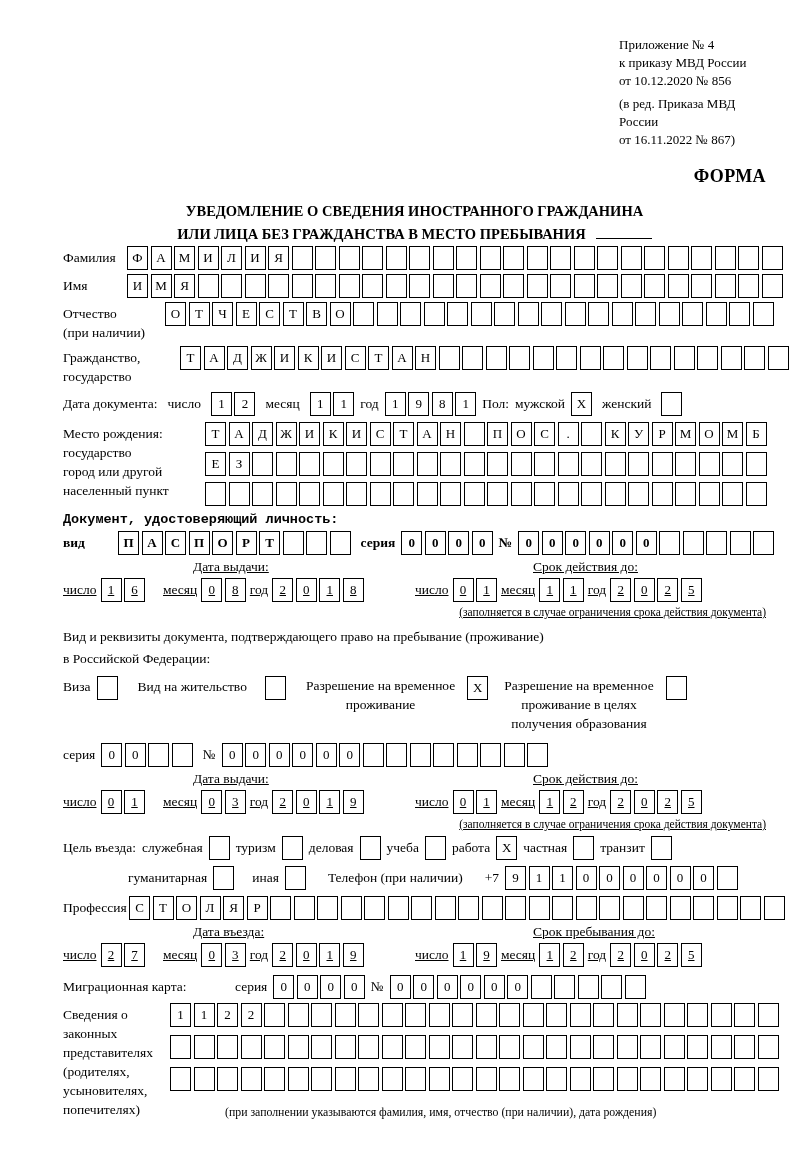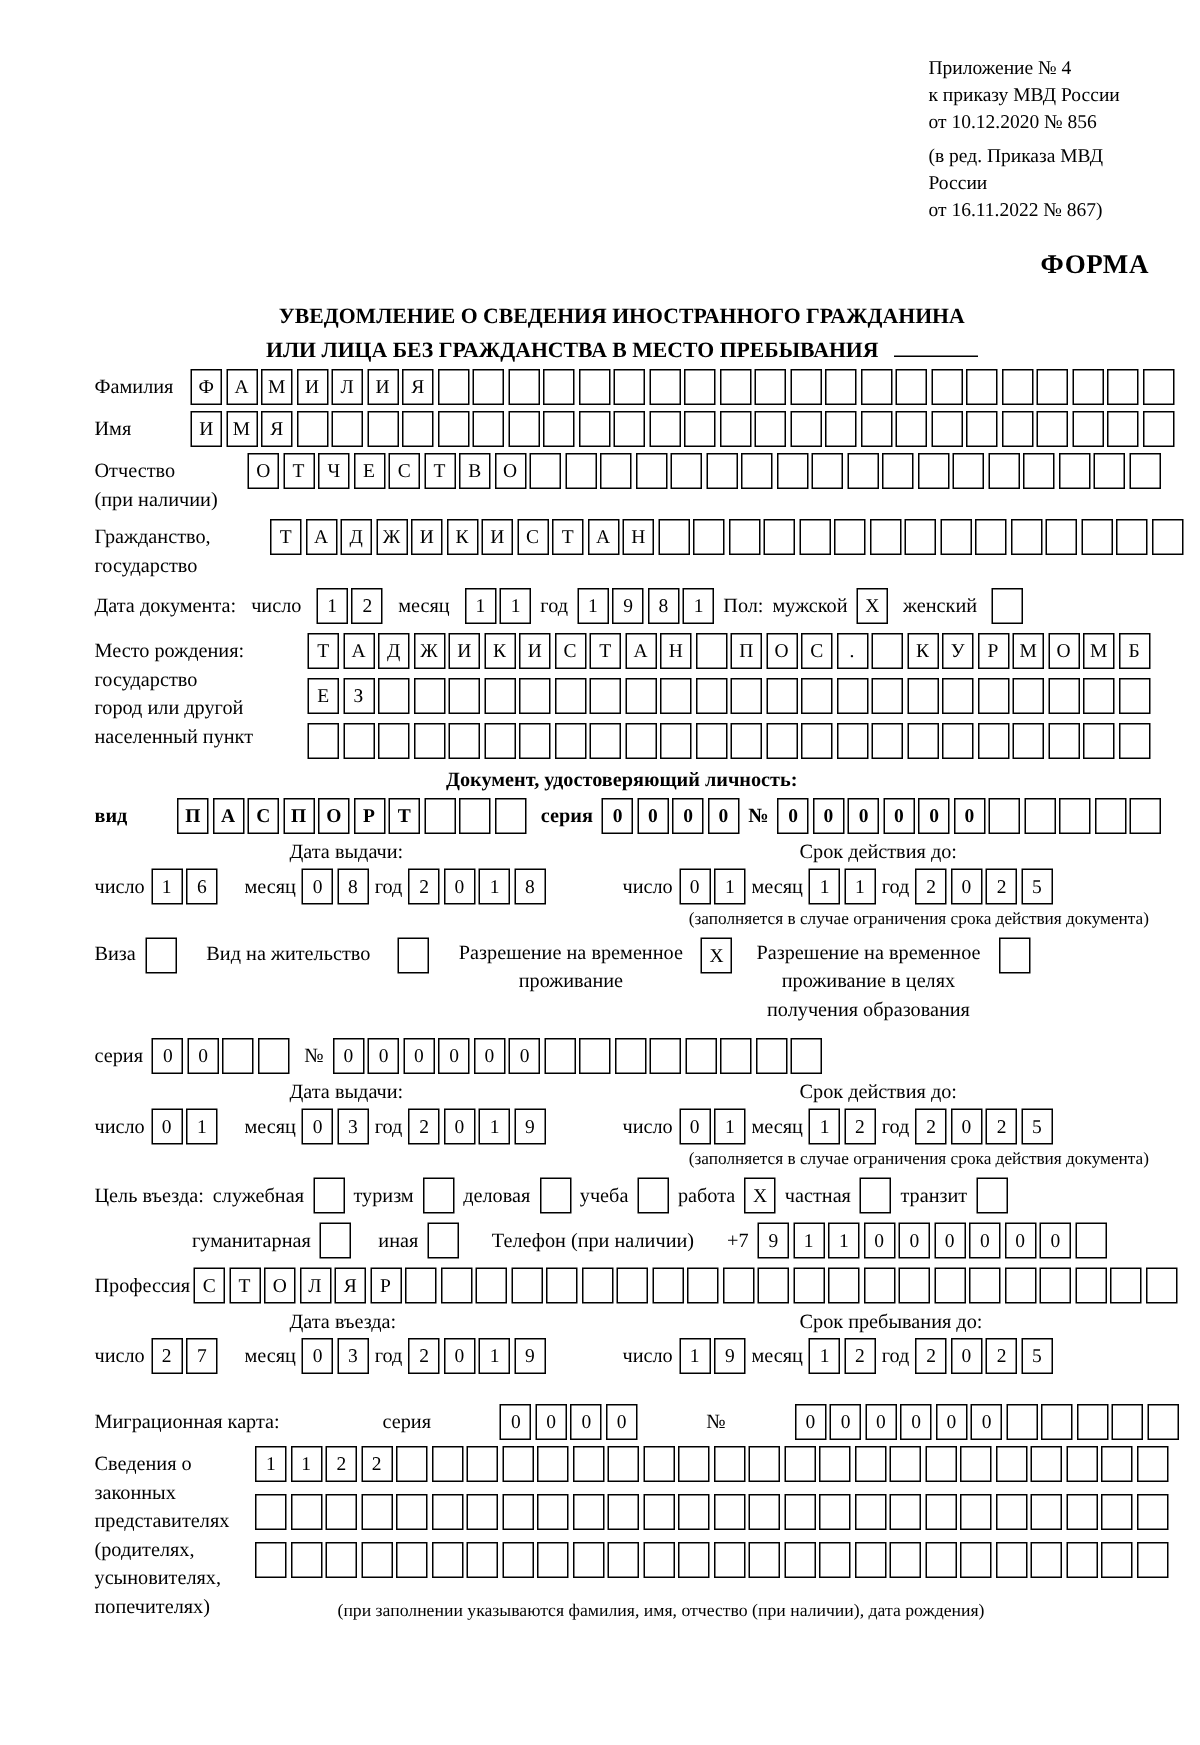--- a/index.html
+++ b/index.html
@@ -27,26 +27,26 @@
     display: inline-flex; align-items: center; justify-content: center;
     font-size: 13px; background: #fff;
   }
   .lbl { line-height: 24px; flex: 0 0 auto; }
   .lbl2 { line-height: 19px; padding-top: 2px; flex: 0 0 auto; }
   .lbl2 div { white-space: nowrap; }
   .w64 { width: 64px; } .w102 { width: 102px; } .w117 { width: 117px; }
   .w142 { width: 142px; } .w107 { width: 107px; }
   .stack { display: flex; flex-direction: column; gap: 6px; }
 
-  .doc-h { text-align: center; font-weight: bold; margin: 6px 0 4px 0; }
+  .doc-h { font-weight: bold; margin: 6px 0 4px 0; font-family: Liberation Mono, monospace; }
 
   .inline-gap { width: 10px; flex: 0 0 auto; }
   .sm-gap { width: 6px; flex: 0 0 auto; }
 
-  .dates { display: flex; margin-top: 0; margin-bottom: 2px; }
+  .dates { display: flex; margin-top: 0; margin-bottom: 2px; text-decoration: underline; }
   .dcol-l { width: 352px; flex: 0 0 auto; }
   .dcol-r { flex: 1; }
   .dh-l { margin-left: 130px; margin-bottom: 3px; }
   .dh-r { margin-left: 118px; margin-bottom: 3px; }
   .drow { display: flex; align-items: center; gap: 4px; }
   .drow .lbl { line-height: 24px; }
   .note { font-size: 11.5px; text-align: right; margin-top: 4px; }
 
   .intro { line-height: 22px; margin-top: 8px; }
   .opts { display: flex; align-items: flex-start; margin-top: 6px; margin-bottom: 10px; }
@@ -431,20 +431,24 @@
             <span class="cell">2</span>
             <span class="cell">0</span>
             <span class="cell">2</span>
             <span class="cell">5</span>
           </span>
       </div>
       <div class="note">(заполняется в случае ограничения срока действия документа)</div>
     </div>
   </div>
 
+  <div class="intro">
+    <div>Вид и реквизиты документа, подтверждающего право на пребывание (проживание)</div>
+    <div>в Российской Федерации:</div>
+  </div>
 
   <div class="opts">
     <span class="lbl" style="line-height:22px;">Виза</span>
     <span class="sm-gap"></span>
     <span class="checkbox"></span>
     <span style="width:20px;"></span>
     <span class="lbl" style="line-height:22px;">Вид на жительство</span>
     <span style="width:18px;"></span>
     <span class="checkbox"></span>
     <span style="width:20px;"></span>
@@ -660,21 +664,21 @@
         <span class="cells">
             <span class="cell">2</span>
             <span class="cell">0</span>
             <span class="cell">2</span>
             <span class="cell">5</span>
           </span>
       </div>
     </div>
   </div>
 
-  <div class="row" style="align-items:center; margin-top:20px;gap:20px;">
+  <div class="row" style="align-items:center; margin-top:8px;">
     <span class="lbl" style="width:172px;">Миграционная карта:</span>
     <span class="lbl">серия</span>
     <span class="sm-gap"></span>
     <span class="cells">
         <span class="cell">0</span>
         <span class="cell">0</span>
         <span class="cell">0</span>
         <span class="cell">0</span>
       </span>
     <span class="sm-gap"></span>

